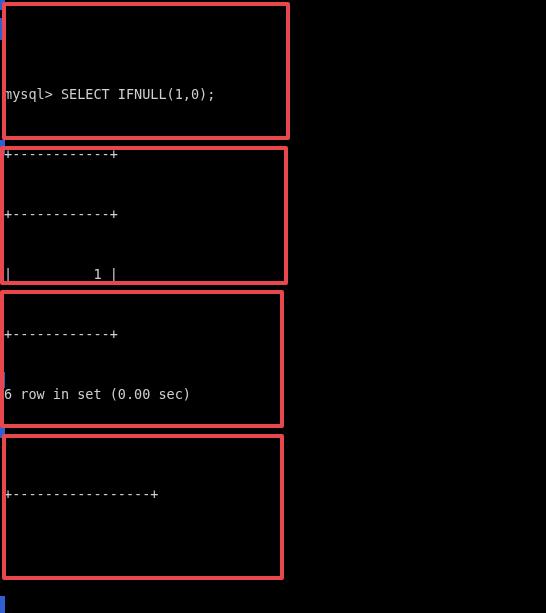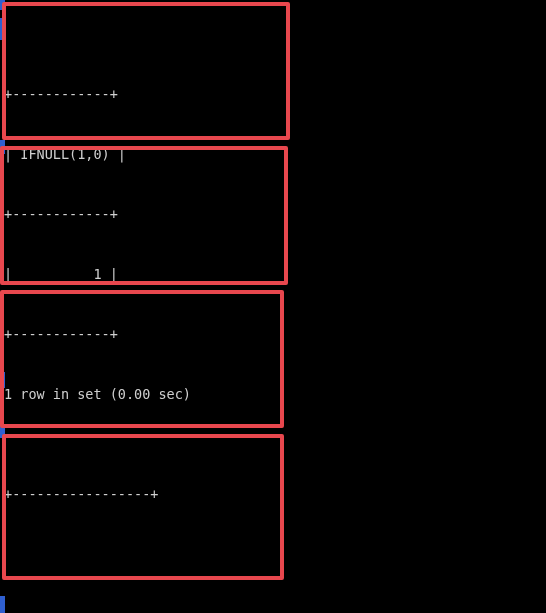--- a/index.html
+++ b/index.html
@@ -88,26 +88,26 @@
     <div class="edge-mark m2"></div>
     <div class="edge-mark m3"></div>
     <div class="edge-mark m4"></div>
     <div class="edge-mark m5"></div>
     <div class="edge-mark m6"></div>
   </div>
 
   <div class="console-text">
 
     
+    <div class="line">mysql&gt; SELECT IFNULL(1,0);</div>
     <div class="line">+------------+</div>
-    <div class="line">| IFNULL(1,0) |</div>
     <div class="line">+------------+</div>
     <div class="line">|          1 |</div>
     <div class="line">+------------+</div>
-    <div class="line">1 row in set (0.00 sec)</div>
+    <div class="line">6 row in set (0.00 sec)</div>
 
     
     <div class="line">+-----------------+</div>
     
     
     
     
     
 
     

